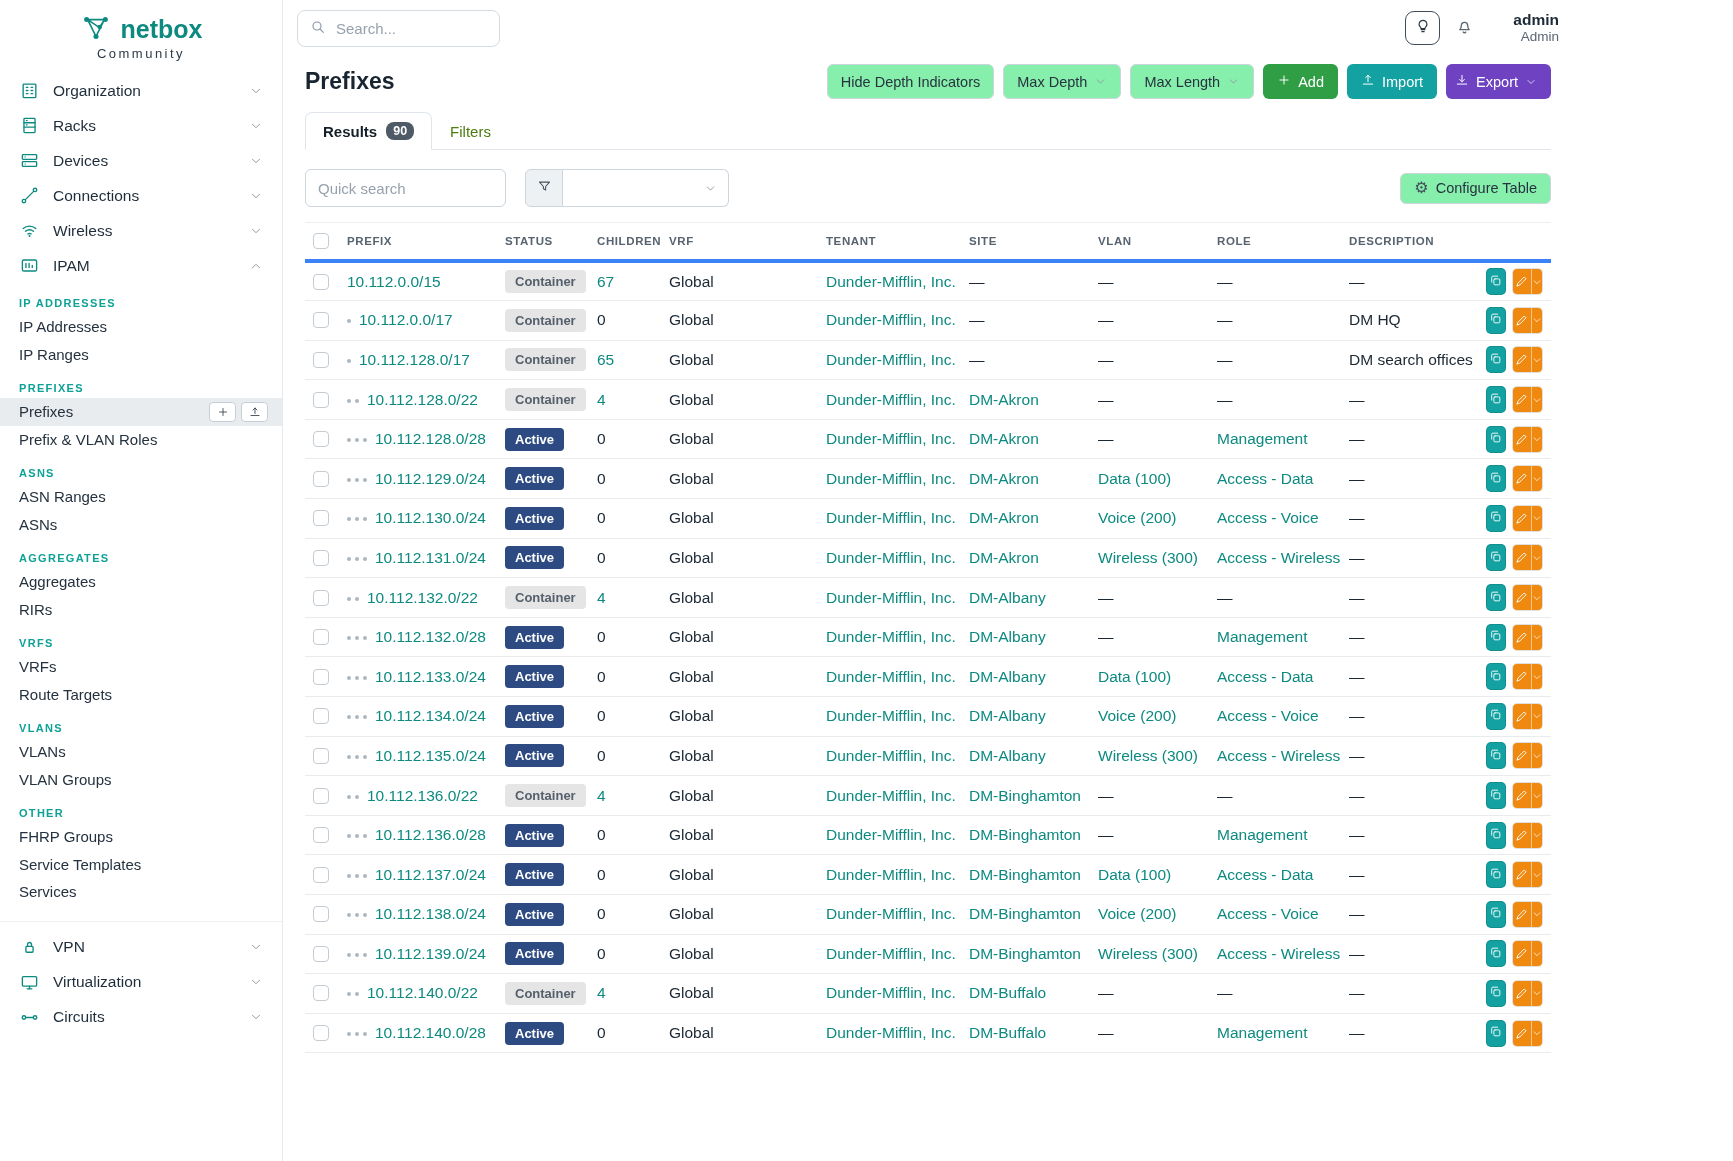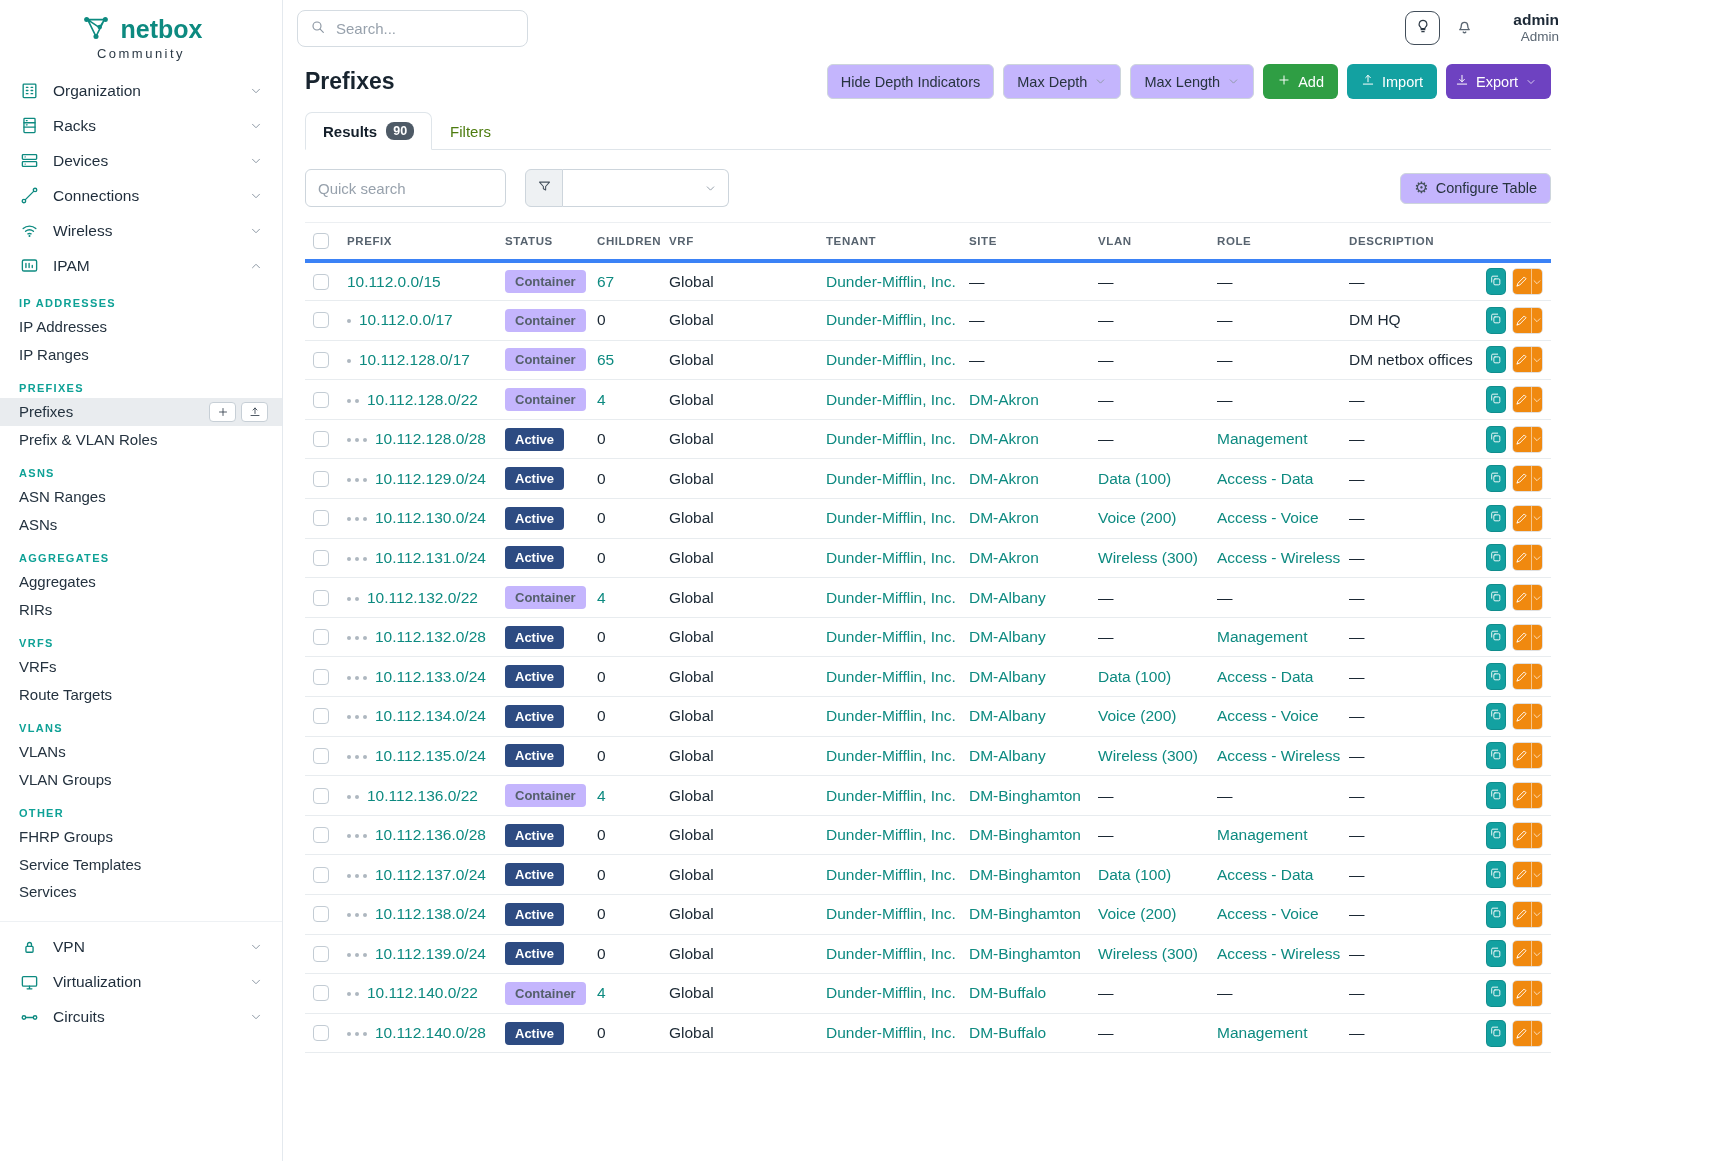--- a/index.html
+++ b/index.html
@@ -39,36 +39,36 @@
   .sub-item { display: flex; align-items: center; height: 27.5px; padding: 0 14px 0 19px; font-size: 15px; color: #24323f; cursor: pointer; text-decoration: none; }
   .sub-item.active { background: #e9ecef; }
   .mini-actions { margin-left: auto; display: flex; gap: 5px; }
   .mini-btn { width: 27px; height: 20px; border: 1px solid #c7cfd6; border-radius: 4px; background: #fff; color: #333f4b; display: flex; align-items: center; justify-content: center; cursor: pointer; font-family: inherit; }
 
   .bottom-group { margin-top: 15px; border-top: 1px solid #eef1f4; padding-top: 8px; }
 
   
   .main { width: 1290px; min-width: 0; }
   .topbar { display: flex; align-items: center; height: 56px; padding: 0 14px; }
-  .search-box { display: flex; align-items: center; gap: 10px; width: 231px; height: 37px; border: 1px solid #d5dce2; border-radius: 8px; padding: 0 12px; color: #8a95a1; background: #fff; }
+  .search-box { display: flex; align-items: center; gap: 10px; width: 203px; height: 37px; border: 1px solid #d5dce2; border-radius: 8px; padding: 0 12px; color: #8a95a1; background: #fff; }
   .search-box input { border: none; outline: none; font-size: 15px; width: 100%; color: #2c3a46; font-family: inherit; background: transparent; }
   .search-box input::placeholder { color: #97a1ac; }
   .topbar-right { margin-left: auto; display: flex; align-items: center; gap: 15px; }
   .theme-btn { width: 35px; height: 34px; border: 1px solid #414d59; border-radius: 9px; background: #fff; color: #2c3844; display: flex; align-items: center; justify-content: center; cursor: pointer; }
   .bell-btn { color: #5a6672; background: none; border: none; cursor: pointer; display: flex; }
   .user-block { text-align: right; line-height: 1.18; margin-left: 24px; }
   .user-name { font-weight: 700; font-size: 15.5px; color: #1c2936; }
   .user-role { font-size: 13.5px; color: #5a6672; }
 
   .content { padding: 0 22px; }
 
   .page-head { display: flex; align-items: center; margin-top: 8px; }
   .page-title { font-size: 23px; font-weight: 600; color: #18242f; }
   .head-controls { margin-left: auto; display: flex; gap: 9px; align-items: center; }
-  .btn { display: inline-flex; align-items: center; gap: 7px; height: 35px; padding: 0 13px; border-radius: 6px; font-size: 14.5px; border: 1px solid transparent; cursor: pointer; font-family: inherit; background: #c4b5fd; white-space: nowrap; }
+  .btn { display: inline-flex; align-items: center; gap: 7px; height: 35px; padding: 0 13px; border-radius: 6px; font-size: 14.5px; border: 1px solid transparent; cursor: pointer; font-family: inherit; background: #86efac; white-space: nowrap; }
   .btn-outline { border-color: #cdd5dc; color: #27333f; }
   .chev { color: #8d98a4; display: flex; }
   .btn-green  { background: var(--add-green, #2f9e44); color: #fff; }
   .btn-teal   { background: var(--import-teal, #13a1a1); color: #fff; }
   .btn-purple { background: var(--export-purple, #6e42c1); color: #fff; padding-left: 8px; }
   .btn-green .chev, .btn-teal .chev, .btn-purple .chev { color: rgba(255,255,255,.85); }
 
   .tabs { display: flex; margin-top: 13px; border-bottom: 1px solid #dfe5ea; }
   .tab { display: flex; align-items: center; gap: 9px; padding: 9px 17px; font-size: 15px; color: #4d7c0f; cursor: pointer; border: 1px solid transparent; border-radius: 7px 7px 0 0; margin-bottom: -1px; }
   .tab.active { border-color: #dfe5ea #dfe5ea #ffffff; font-weight: 700; color: #141f2a; background: #fff; }
@@ -86,21 +86,21 @@
 
   
   table { width: 100%; border-collapse: collapse; margin-top: 15px; table-layout: fixed; }
   thead th { text-align: left; font-size: 11.5px; letter-spacing: .6px; color: #57636f; font-weight: 700; padding: 10px 8px; border-top: 1px solid #eceff2; border-bottom: 4px solid #3b82f6; }
   tbody td { padding: 0 8px; height: 39.6px; border-bottom: 1px solid #e8ecef; font-size: 15.5px; color: #1b2834; white-space: nowrap; overflow: hidden; }
   .cb { appearance: none; -webkit-appearance: none; width: 16px; height: 16px; border: 1px solid #c3ccd4; border-radius: 4px; background: #fff; cursor: pointer; display: block; }
   .link { color: var(--teal, #0d8a80); text-decoration: none; cursor: pointer; }
   a { text-decoration: none; color: inherit; }
 
   .badge { display: inline-block; font-size: 13px; font-weight: 600; padding: 4px 10px; border-radius: 4px; }
-  .badge-container { background: #c4b5fd; color: #55606c; }
+  .badge-container { background: #e5e5e5; color: #55606c; }
   .badge-active { background: var(--active-badge, #2d4b82); color: #fff; }
 
   .depth-dots { display: inline-flex; gap: 4px; margin-right: 8px; vertical-align: 2px; }
   .depth-dots:empty { display: none; margin: 0; }
   .dot { width: 4px; height: 4px; border-radius: 50%; background: #aeb7c0; }
 
   .row-actions { display: flex; justify-content: flex-end; gap: 6px; align-items: center; }
   .act-copy { width: 28px; height: 27px; border-radius: 5px; background: var(--import-teal, #13a1a1); border: 1px solid rgba(0,0,0,.12); color: #fff; display: flex; align-items: center; justify-content: center; cursor: pointer; }
   .act-edit { display: inline-flex; border-radius: 5px; overflow: hidden; border: 1px solid rgba(0,0,0,.12); cursor: pointer; height: 27px; }
   .edit-main { width: 27px; background: var(--edit-orange, #f0890f); color: #fff; display: flex; align-items: center; justify-content: center; }
@@ -576,21 +576,21 @@
                   <span class="dot"></span>
                 </span><a class="prefix-link link">10.112.128.0/17</a>
     </td>
     <td><span class="badge status-badge badge-container">Container</span></td>
     <td><a class="children-cell link">65</a></td>
     <td><span class="vrf-cell">Global</span></td>
     <td><a class="tenant-link link">Dunder-Mifflin, Inc.</a></td>
     <td><a class="site-cell">—</a></td>
     <td><a class="vlan-cell">—</a></td>
     <td><a class="role-cell">—</a></td>
-    <td><span class="desc-cell">DM netbox offices</span></td>
+    <td><span class="desc-cell">DM search offices</span></td>
     <td>
       <div class="row-actions">
         <button class="act-copy">
           <span><svg class="icon" width="13" height="13" viewBox="0 0 24 24">
                         <rect x="9" y="9" width="11" height="11" rx="2"></rect>
                         <path d="M5 15V6a2 2 0 0 1 2-2h9"></path>
                       </svg></span>
         </button>
         <span class="act-edit">
           <span class="edit-main">

